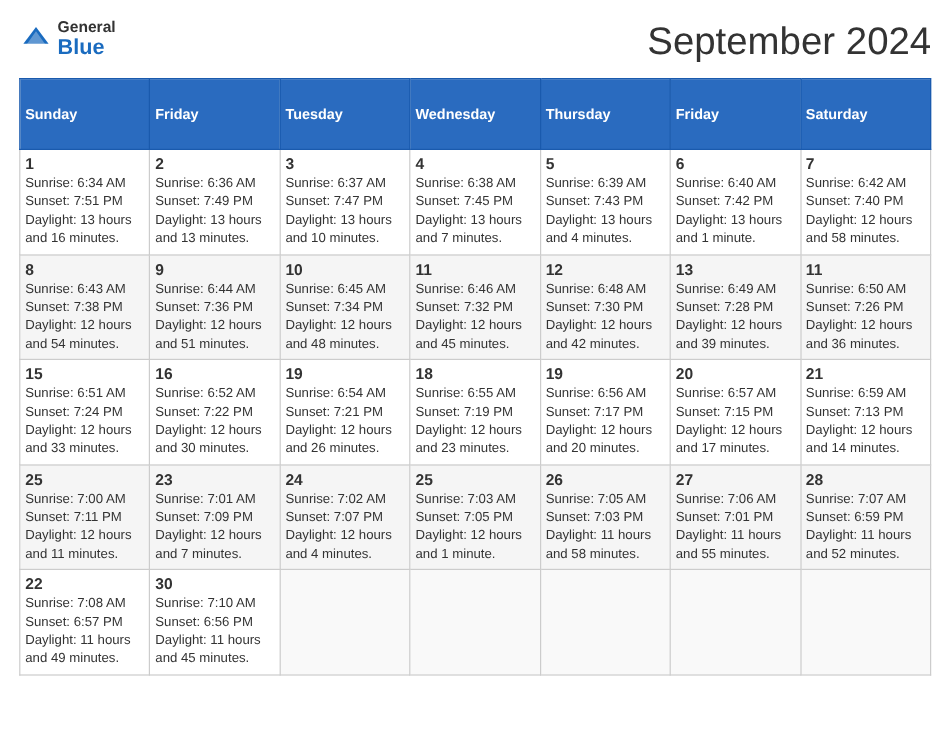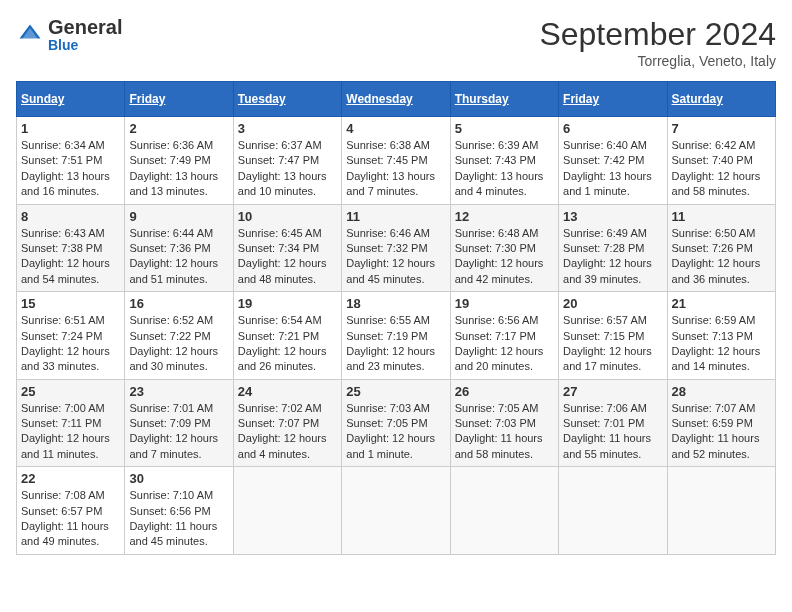--- a/index.html
+++ b/index.html
@@ -19,26 +19,26 @@
     .logo {
       display: flex;
       align-items: center;
     }
     .logo-text {
       display: flex;
       flex-direction: column;
       line-height: 1.1;
     }
     .logo-general {
-      font-size: 20px;
+      font-size: 13px;
       font-weight: bold;
       color: #333;
     }
     .logo-blue {
-      font-size: 14px;
+      font-size: 18px;
       font-weight: bold;
       color: #1a6bbf;
     }
     .logo-icon {
       width: 28px;
       height: 28px;
       margin-right: 4px;
     }
     .title-block {
       text-align: right;
@@ -53,26 +53,25 @@
       color: #555;
     }
     table {
       width: 100%;
       border-collapse: collapse;
       font-size: 10.5px;
     }
     thead tr th {
       background: #2a6bbf;
       color: #fff;
-      padding: 10px 4px;
+      padding: 22px 4px;
       text-align: left;
       font-size: 12px;
       font-weight: bold;
       border: 1px solid #1a5aad;
-      text-decoration: underline;
     }
     tbody tr td {
       border: 1px solid #ccc;
       padding: 4px 4px;
       vertical-align: top;
       width: 14.28%;
       min-height: 70px;
       background: #fff;
     }
     tbody tr:nth-child(even) td {
@@ -103,21 +102,20 @@
       <polygon points="16,4 28,20 4,20" fill="#1a6bbf"></polygon>
       <polygon points="16,8 26,22 6,22" fill="#fff" opacity="0.3"></polygon>
     </svg>
     <div class="logo-text">
       <span class="logo-general">General</span>
       <span class="logo-blue">Blue</span>
     </div>
   </div>
   <div class="title-block">
     <div class="month-title">September 2024</div>
-    <div class="location">Torreglia, Veneto, Italy</div>
   </div>
 </div>
 
 <table>
   <thead>
     <tr>
     <th>Sunday</th>
         <th>Friday</th>
         <th>Tuesday</th>
         <th>Wednesday</th>

